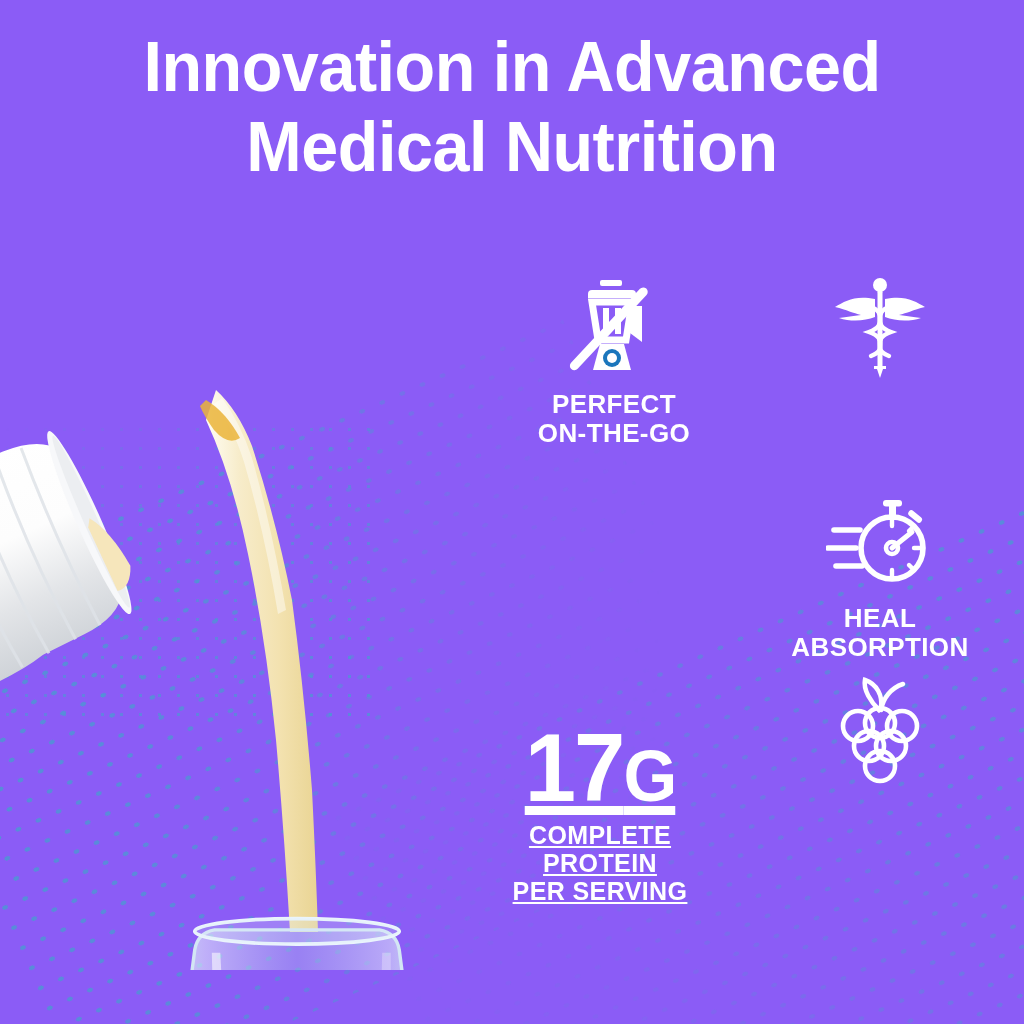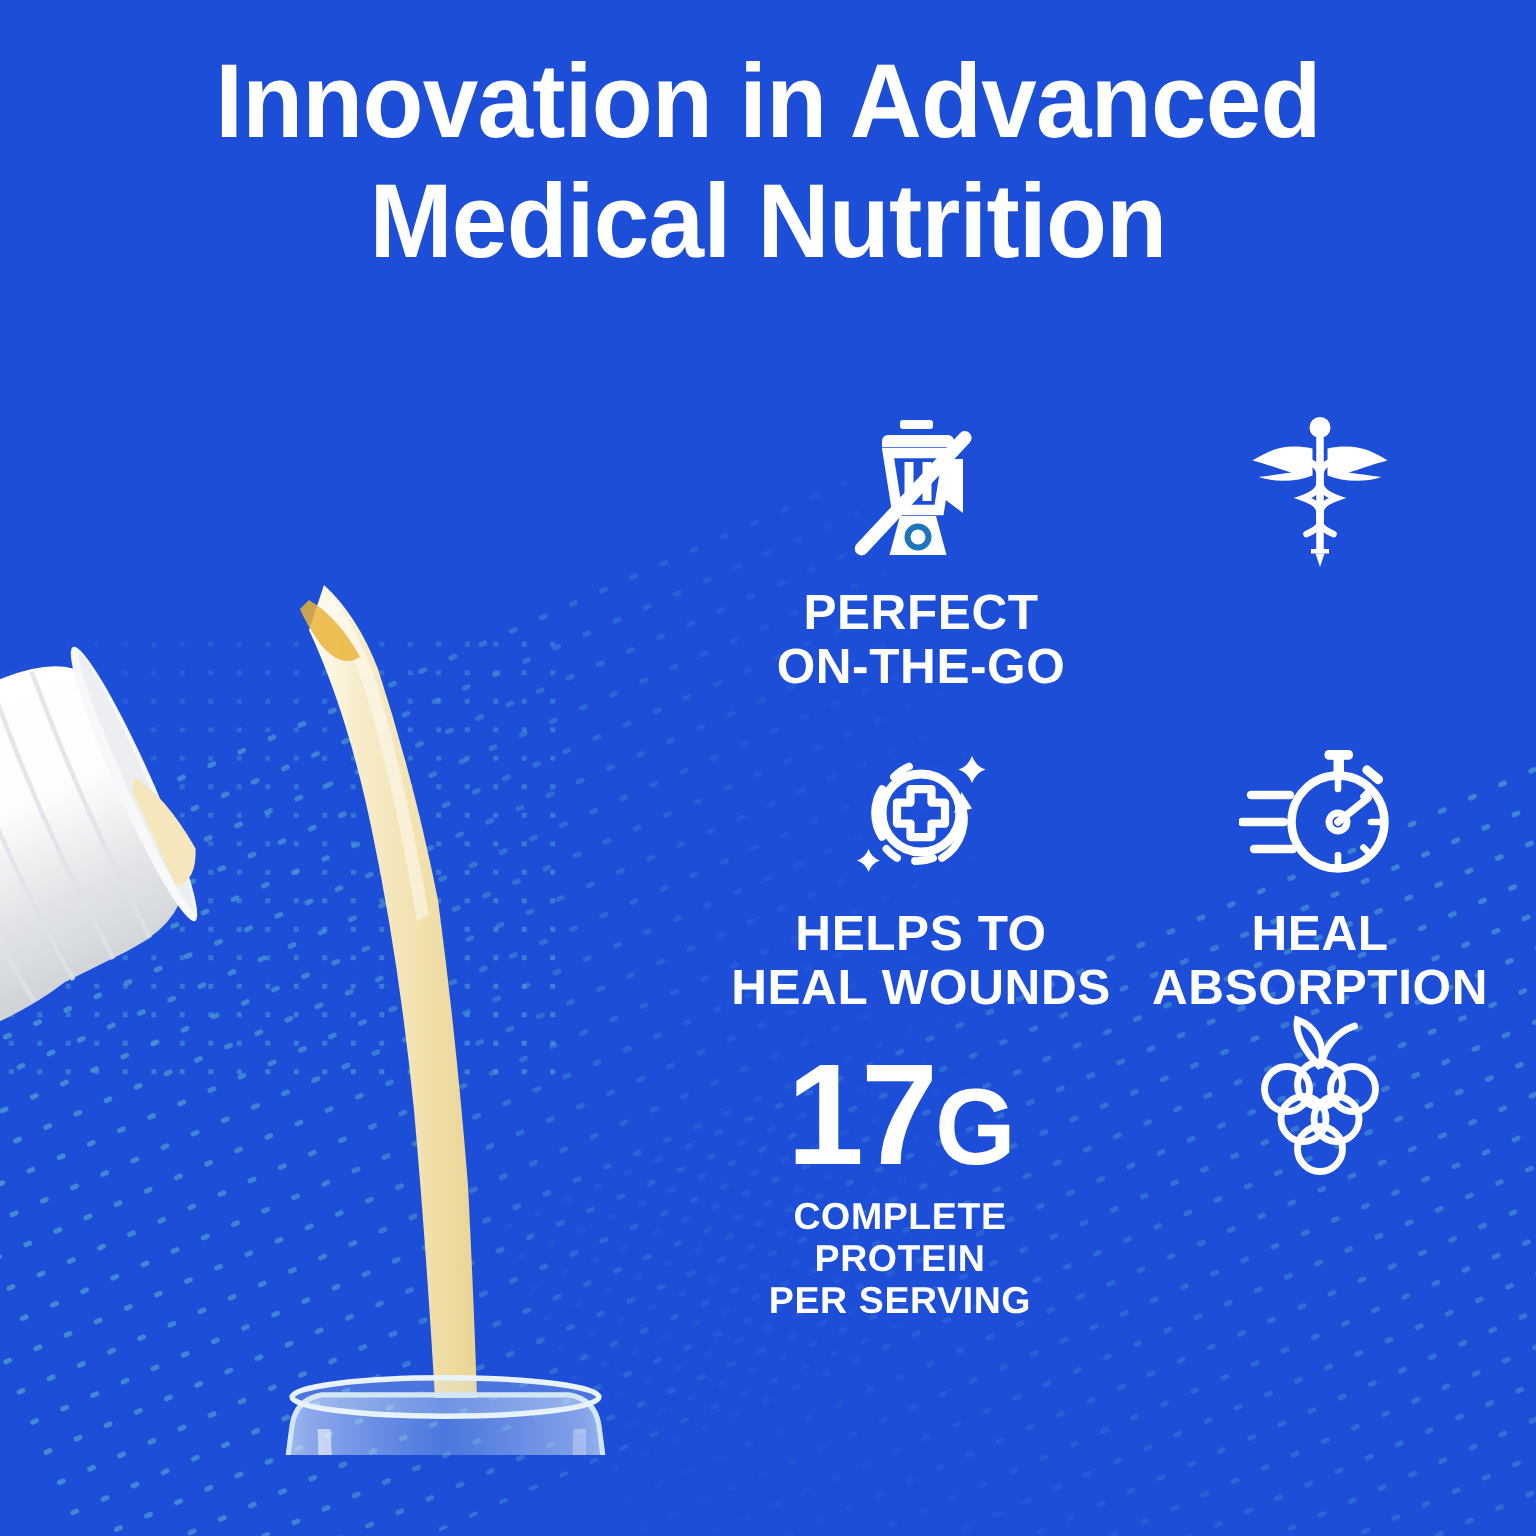--- a/index.html
+++ b/index.html
@@ -8,21 +8,21 @@
     font-family:"Liberation Sans", sans-serif;
     background:#1b76bc;
     overflow:hidden;
     position:relative;
   }
 
   
   #poster {
     position:absolute; inset:0;
     width:1024px; height:1024px;
-    background:#1d4ed8;
+    background:#8b5cf6;
     overflow:hidden;
   }
 
   
   .halftone {
     position:absolute;
     pointer-events:none;
   }
   .ht-a {
     left:-60px; top:540px; width:760px; height:540px;
@@ -81,32 +81,32 @@
     width:256px;
     text-align:center;
     color:#fff;
   }
   .feat .ic {
     display:flex; align-items:flex-end; justify-content:center;
     height:108px;
   }
   .feat .cap {
     margin-top:10px;
-    font-size:33px;
+    font-size:26px;
     font-weight:700;
     line-height:1.1;
     letter-spacing:.4px;
     white-space:pre-line;
   }
 
   .f-pos-0 { left:34px;  top:10px;  }
   .f-pos-1 { left:300px; top:10px;  }
   .f-pos-2 { left:34px;  top:224px; }
   .f-pos-3 { left:300px; top:224px; }
-  .f-pos-4 { left:20px;  top:436px; }
+  .f-pos-4 { left:20px;  top:460px;text-decoration:underline; }
   .f-pos-5 { left:300px; top:432px; }
 
   
   .stat-num {
     font-size:96px; font-weight:700; line-height:.95;
     letter-spacing:-2px;
     color:#fff;
     transform:scaleX(.96);
   }
   .stat-num .unit { font-size:72px; }
@@ -277,38 +277,20 @@
             <path d="M60,30 C38,38 60,48 38,56 C60,64 38,72 58,80"></path>
           </g>
           <g fill="#fff">
             <path d="M43,90 h12 v3 h-12 z"></path>
             <path d="M46,93 l3,9 3,-9 z"></path>
           </g>
         </svg>
       </div>
     </div>
 
-    <div class="feat f-pos-2">
-      <div class="ic">
-        <svg width="104" height="104" viewBox="0 0 104 104">
-          <circle cx="52" cy="52" r="26" fill="none" stroke="#fff" stroke-width="6"></circle>
-          <path d="M45,36 h14 v9 h9 v14 h-9 v9 h-14 v-9 h-9 v-14 h9 z" fill="none" stroke="#fff" stroke-width="5.5" stroke-linejoin="round"></path>
-          <path d="M78,44 A30,30 0 0 1 66,82" fill="none" stroke="#fff" stroke-width="5.2" stroke-linecap="round"></path>
-          <path d="M74,52 l5,-14 7,11 z" fill="#fff"></path>
-          <path d="M26,68 A30,30 0 0 1 26,36" fill="none" stroke="#fff" stroke-width="5.2" stroke-linecap="round"></path>
-          <path d="M34,28 A30,30 0 0 1 44,21" fill="none" stroke="#fff" stroke-width="5.2" stroke-linecap="round"></path>
-          <path d="M60,82 A30,30 0 0 1 48,84" fill="none" stroke="#fff" stroke-width="5.2" stroke-linecap="round"></path>
-          <path d="M36,82 A30,30 0 0 1 29,76" fill="none" stroke="#fff" stroke-width="5.2" stroke-linecap="round"></path>
-          <path d="M86,14 q2.6,7 9,9 q-6.4,2 -9,9 q-2.6,-7 -9,-9 q6.4,-2 9,-9 z" fill="#fff"></path>
-          <path d="M17,76 q2.2,6 7.6,7.6 q-5.4,1.8 -7.6,7.6 q-2.2,-5.8 -7.6,-7.6 q5.4,-1.6 7.6,-7.6 z" fill="#fff"></path>
-        </svg>
-      </div>
-      <div class="cap">HELPS TO
-HEAL WOUNDS</div>
-    </div>
 
     <div class="feat f-pos-3">
       <div class="ic">
         <svg width="108" height="104" viewBox="0 0 108 104">
           <circle cx="66" cy="58" r="31" fill="none" stroke="#fff" stroke-width="5.6"></circle>
           <rect x="57" y="10" width="19" height="6.5" rx="3" fill="#fff"></rect>
           <rect x="63" y="15" width="7" height="10" fill="#fff"></rect>
           <rect x="85" y="19" width="16" height="6.2" rx="3" fill="#fff" transform="rotate(40 85 19)"></rect>
           <path d="M66,58 L86,42" stroke="#fff" stroke-width="5" stroke-linecap="round" fill="none"></path>
           <circle cx="66" cy="58" r="6" fill="none" stroke="#fff" stroke-width="4.6"></circle>

